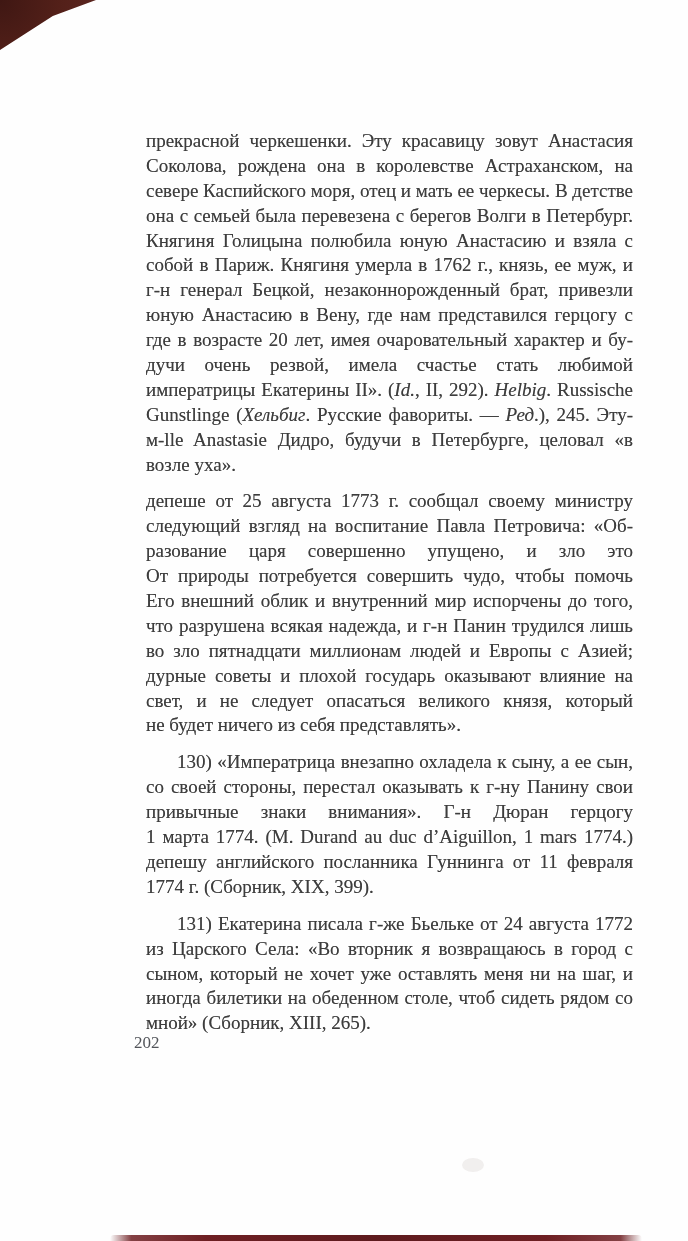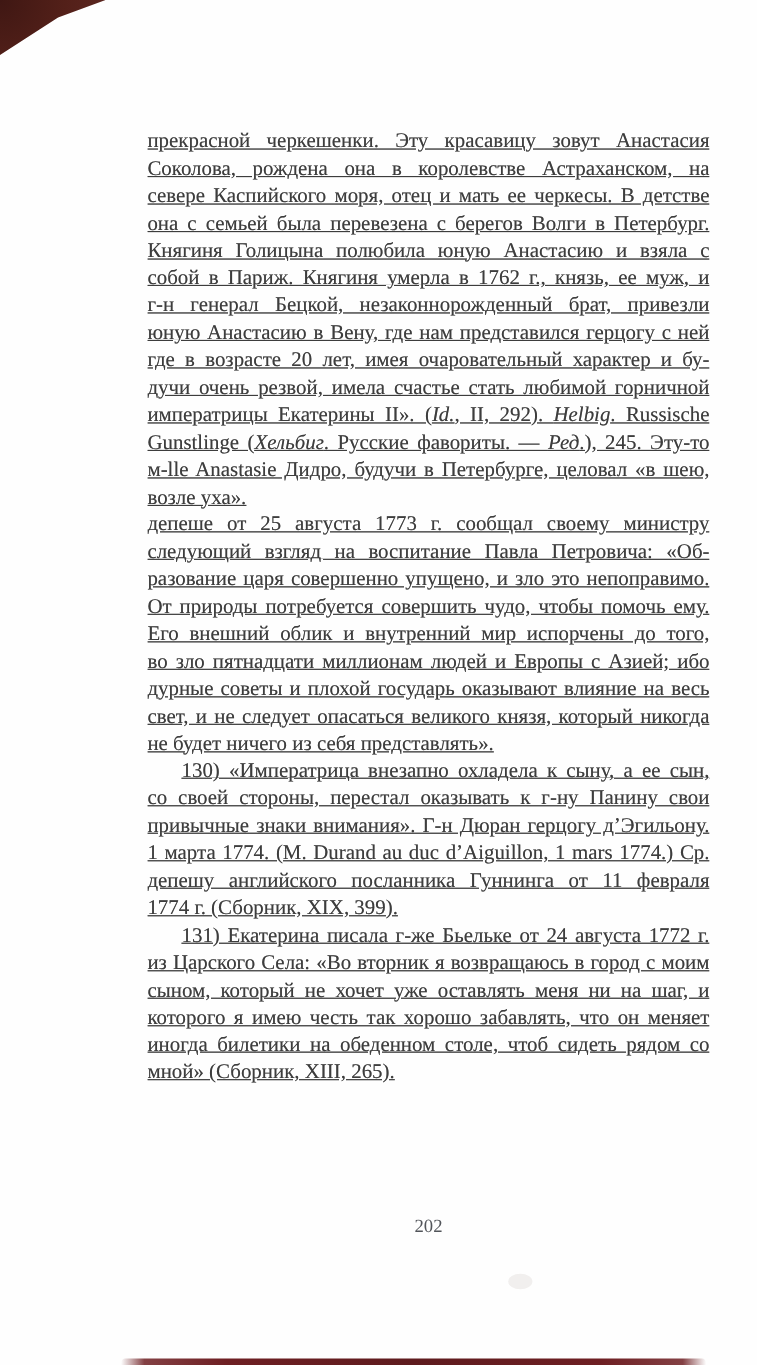--- a/index.html
+++ b/index.html
@@ -45,36 +45,36 @@
   }
   .text-block {
     position: absolute;
     left: 134px; top: 117px;
     width: 511px;
     font-size: 19px;
     line-height: 24.9px;
     color: #3d3d3d;
     text-shadow: 0 0 .5px rgba(61,61,61,.55);
   }
-  .para { margin: 0; text-decoration: underline; }
+  .para { margin: 12px; }
   .line {
     height: 24.9px;
     overflow: hidden;
     text-align: justify;
     text-align-last: justify;
     text-justify: inter-word;
   }
   .line.last { text-align-last: left; }
   .line.indent { text-indent: 31px; }
   .it { font-style: italic; }
   .page-number {
     position: absolute;
-    left: 134px; top: 1105px;
+    left: 134px; top: 1033px;
     width: 511px;
-    text-align: center;
+    text-align: left;
     font-size: 17px;
     color: #52555a;
   }
 </style>
 </head>
 <body>
 
 <div class="page">
   <div class="cover-corner"></div>
   <div class="text-block">
@@ -93,38 +93,38 @@
         <div class="line"><span>Gunstlinge (</span><span class="it">Хельбиг</span><span>. Русские фавориты. — </span><span class="it">Ред</span><span>.), 245. Эту-то</span></div>
         <div class="line"><span>м-lle Anastasie Дидро, будучи в Петербурге, целовал «в шею,</span></div>
         <div class="line last"><span>возле уха».</span></div>
       </div>
       <div class="para">
         <div class="line"><span>депеше от 25 августа 1773 г. сообщал своему министру</span></div>
         <div class="line"><span>следующий взгляд на воспитание Павла Петровича: «Об-</span></div>
         <div class="line"><span>разование царя совершенно упущено, и зло это непоправимо.</span></div>
         <div class="line"><span>От природы потребуется совершить чудо, чтобы помочь ему.</span></div>
         <div class="line"><span>Его внешний облик и внутренний мир испорчены до того,</span></div>
+        <div class="line"><span>что разрушена всякая надежда, и г-н Панин трудился лишь</span></div>
         <div class="line"><span>во зло пятнадцати миллионам людей и Европы с Азией; ибо</span></div>
         <div class="line"><span>дурные советы и плохой государь оказывают влияние на весь</span></div>
         <div class="line"><span>свет, и не следует опасаться великого князя, который никогда</span></div>
         <div class="line last"><span>не будет ничего из себя представлять».</span></div>
       </div>
       <div class="para">
         <div class="line indent"><span>130) «Императрица внезапно охладела к сыну, а ее сын,</span></div>
         <div class="line"><span>со своей стороны, перестал оказывать к г-ну Панину свои</span></div>
         <div class="line"><span>привычные знаки внимания». Г-н Дюран герцогу д’Эгильону.</span></div>
         <div class="line"><span>1 марта 1774. (M. Durand au duc d’Aiguillon, 1 mars 1774.) Ср.</span></div>
         <div class="line"><span>депешу английского посланника Гуннинга от 11 февраля</span></div>
         <div class="line last"><span>1774 г. (Сборник, XIX, 399).</span></div>
       </div>
       <div class="para">
         <div class="line indent"><span>131) Екатерина писала г-же Бьельке от 24 августа 1772 г.</span></div>
         <div class="line"><span>из Царского Села: «Во вторник я возвращаюсь в город с моим</span></div>
         <div class="line"><span>сыном, который не хочет уже оставлять меня ни на шаг, и</span></div>
-        <div class="line"><span>которого я имею честь так хорошо забавлять, что он меняет</span></div>
         <div class="line"><span>иногда билетики на обеденном столе, чтоб сидеть рядом со</span></div>
         <div class="line last"><span>мной» (Сборник, XIII, 265).</span></div>
       </div>
     </div>
   <div class="page-number">202</div>
   <div class="smudge"></div>
   <div class="cover-strip"></div>
 </div>
 
 </body></html>

